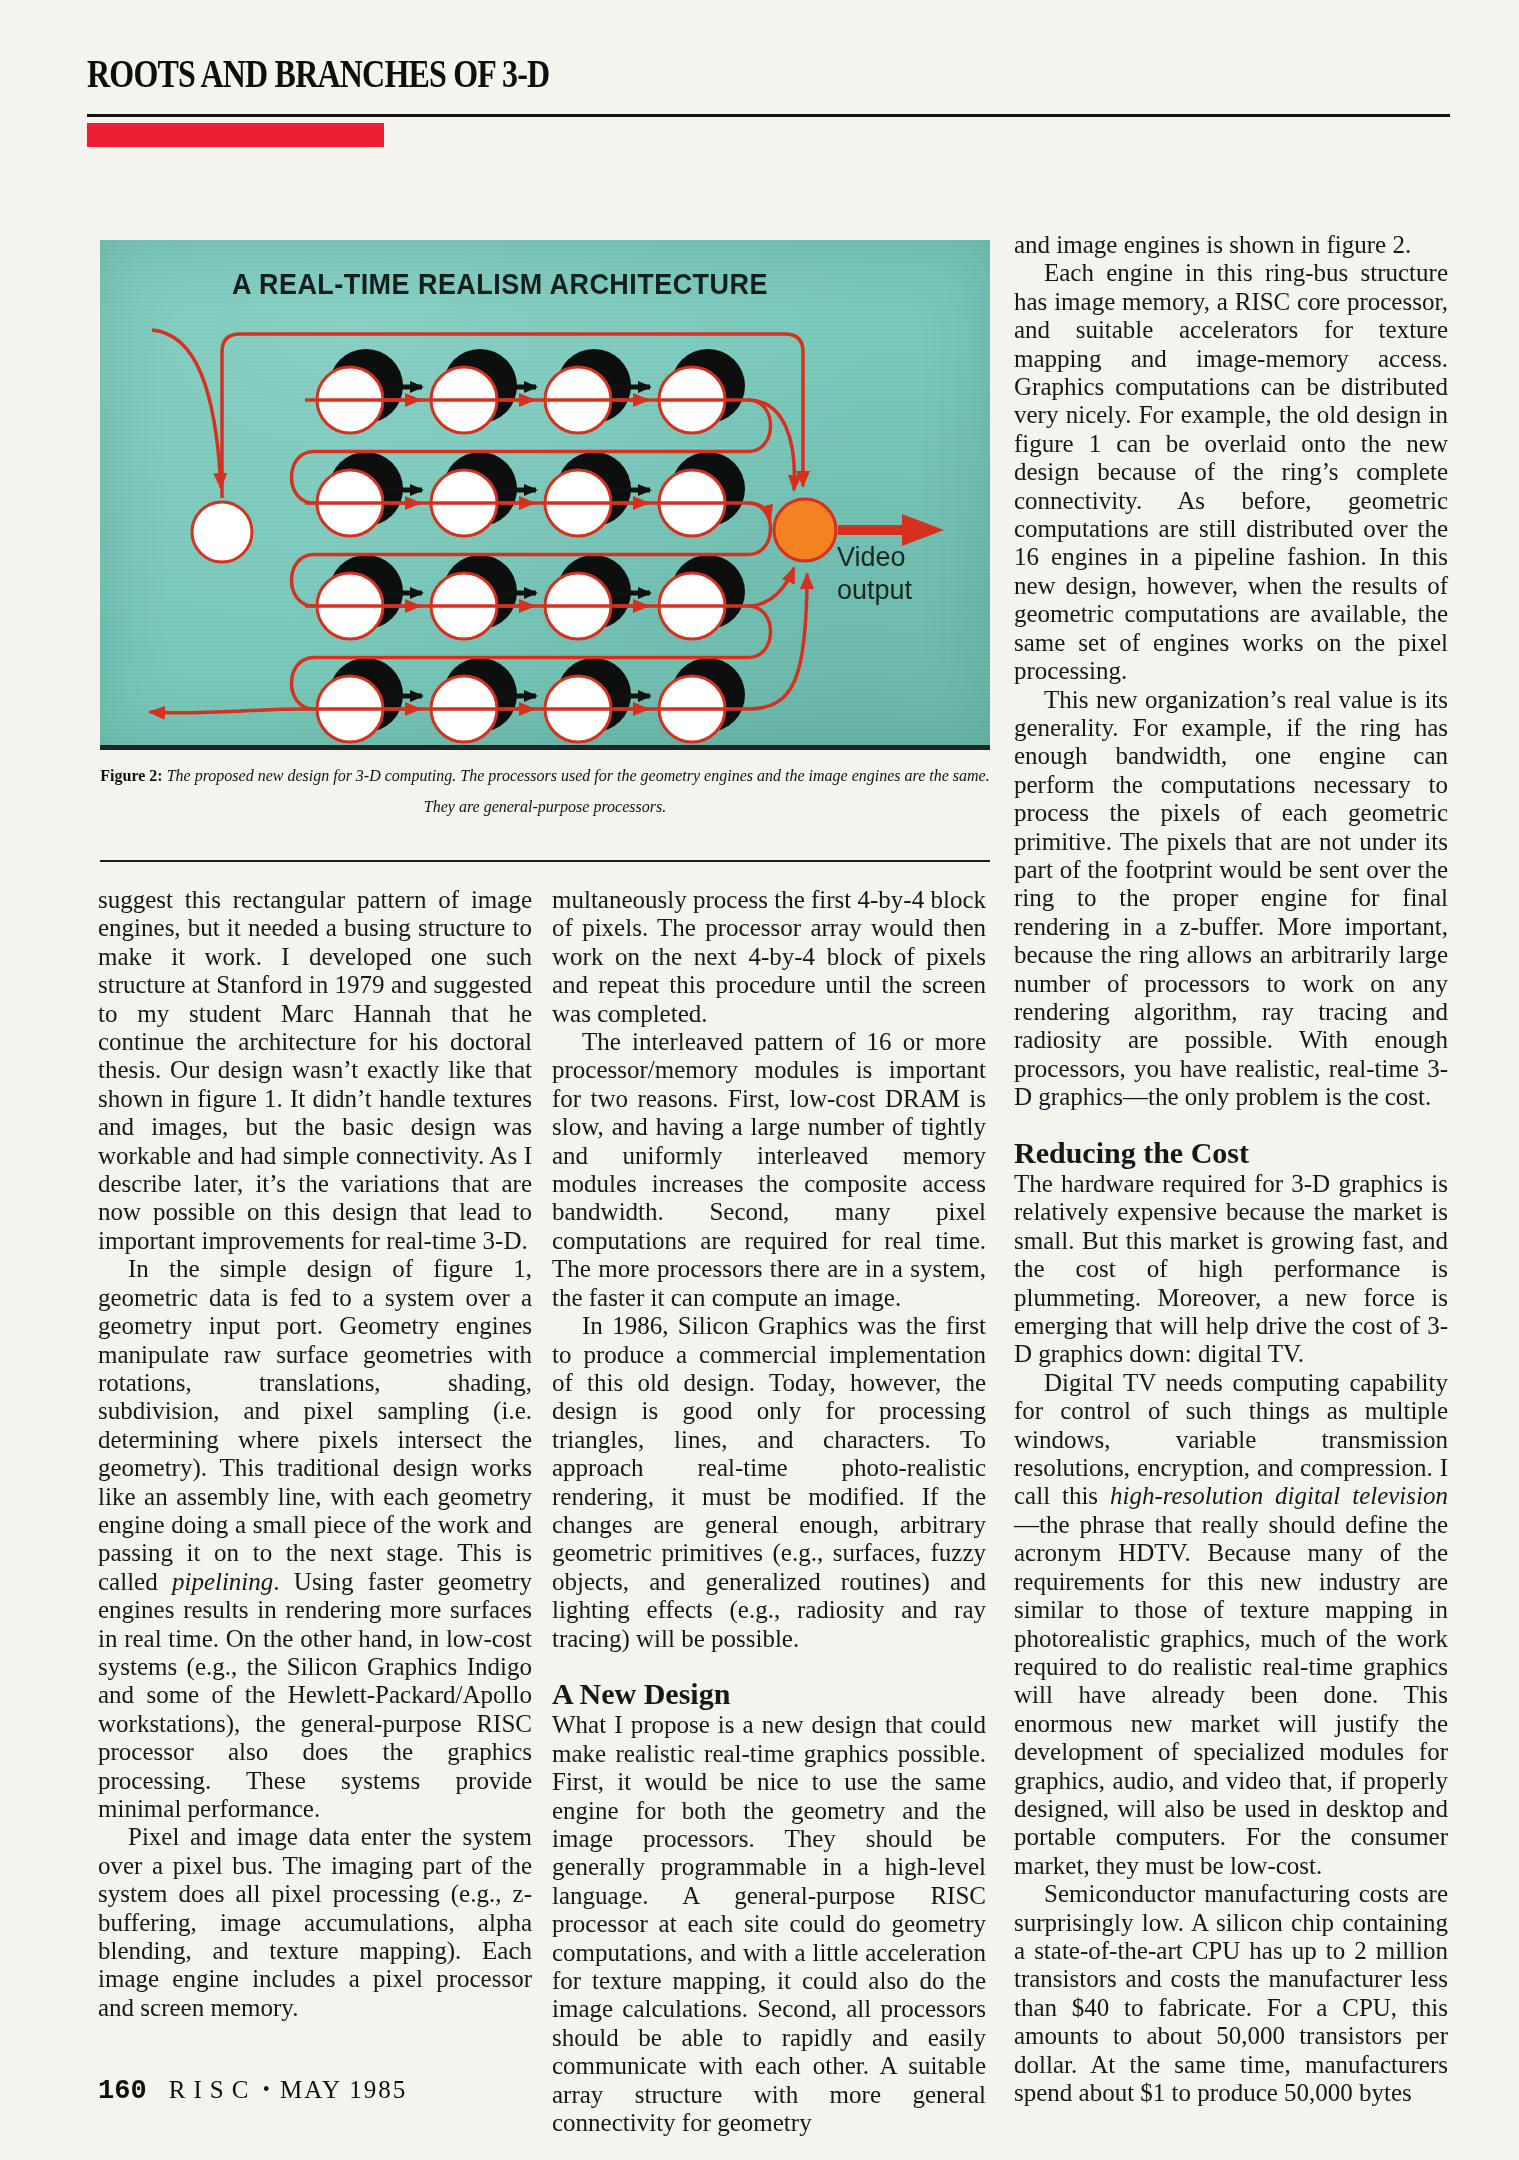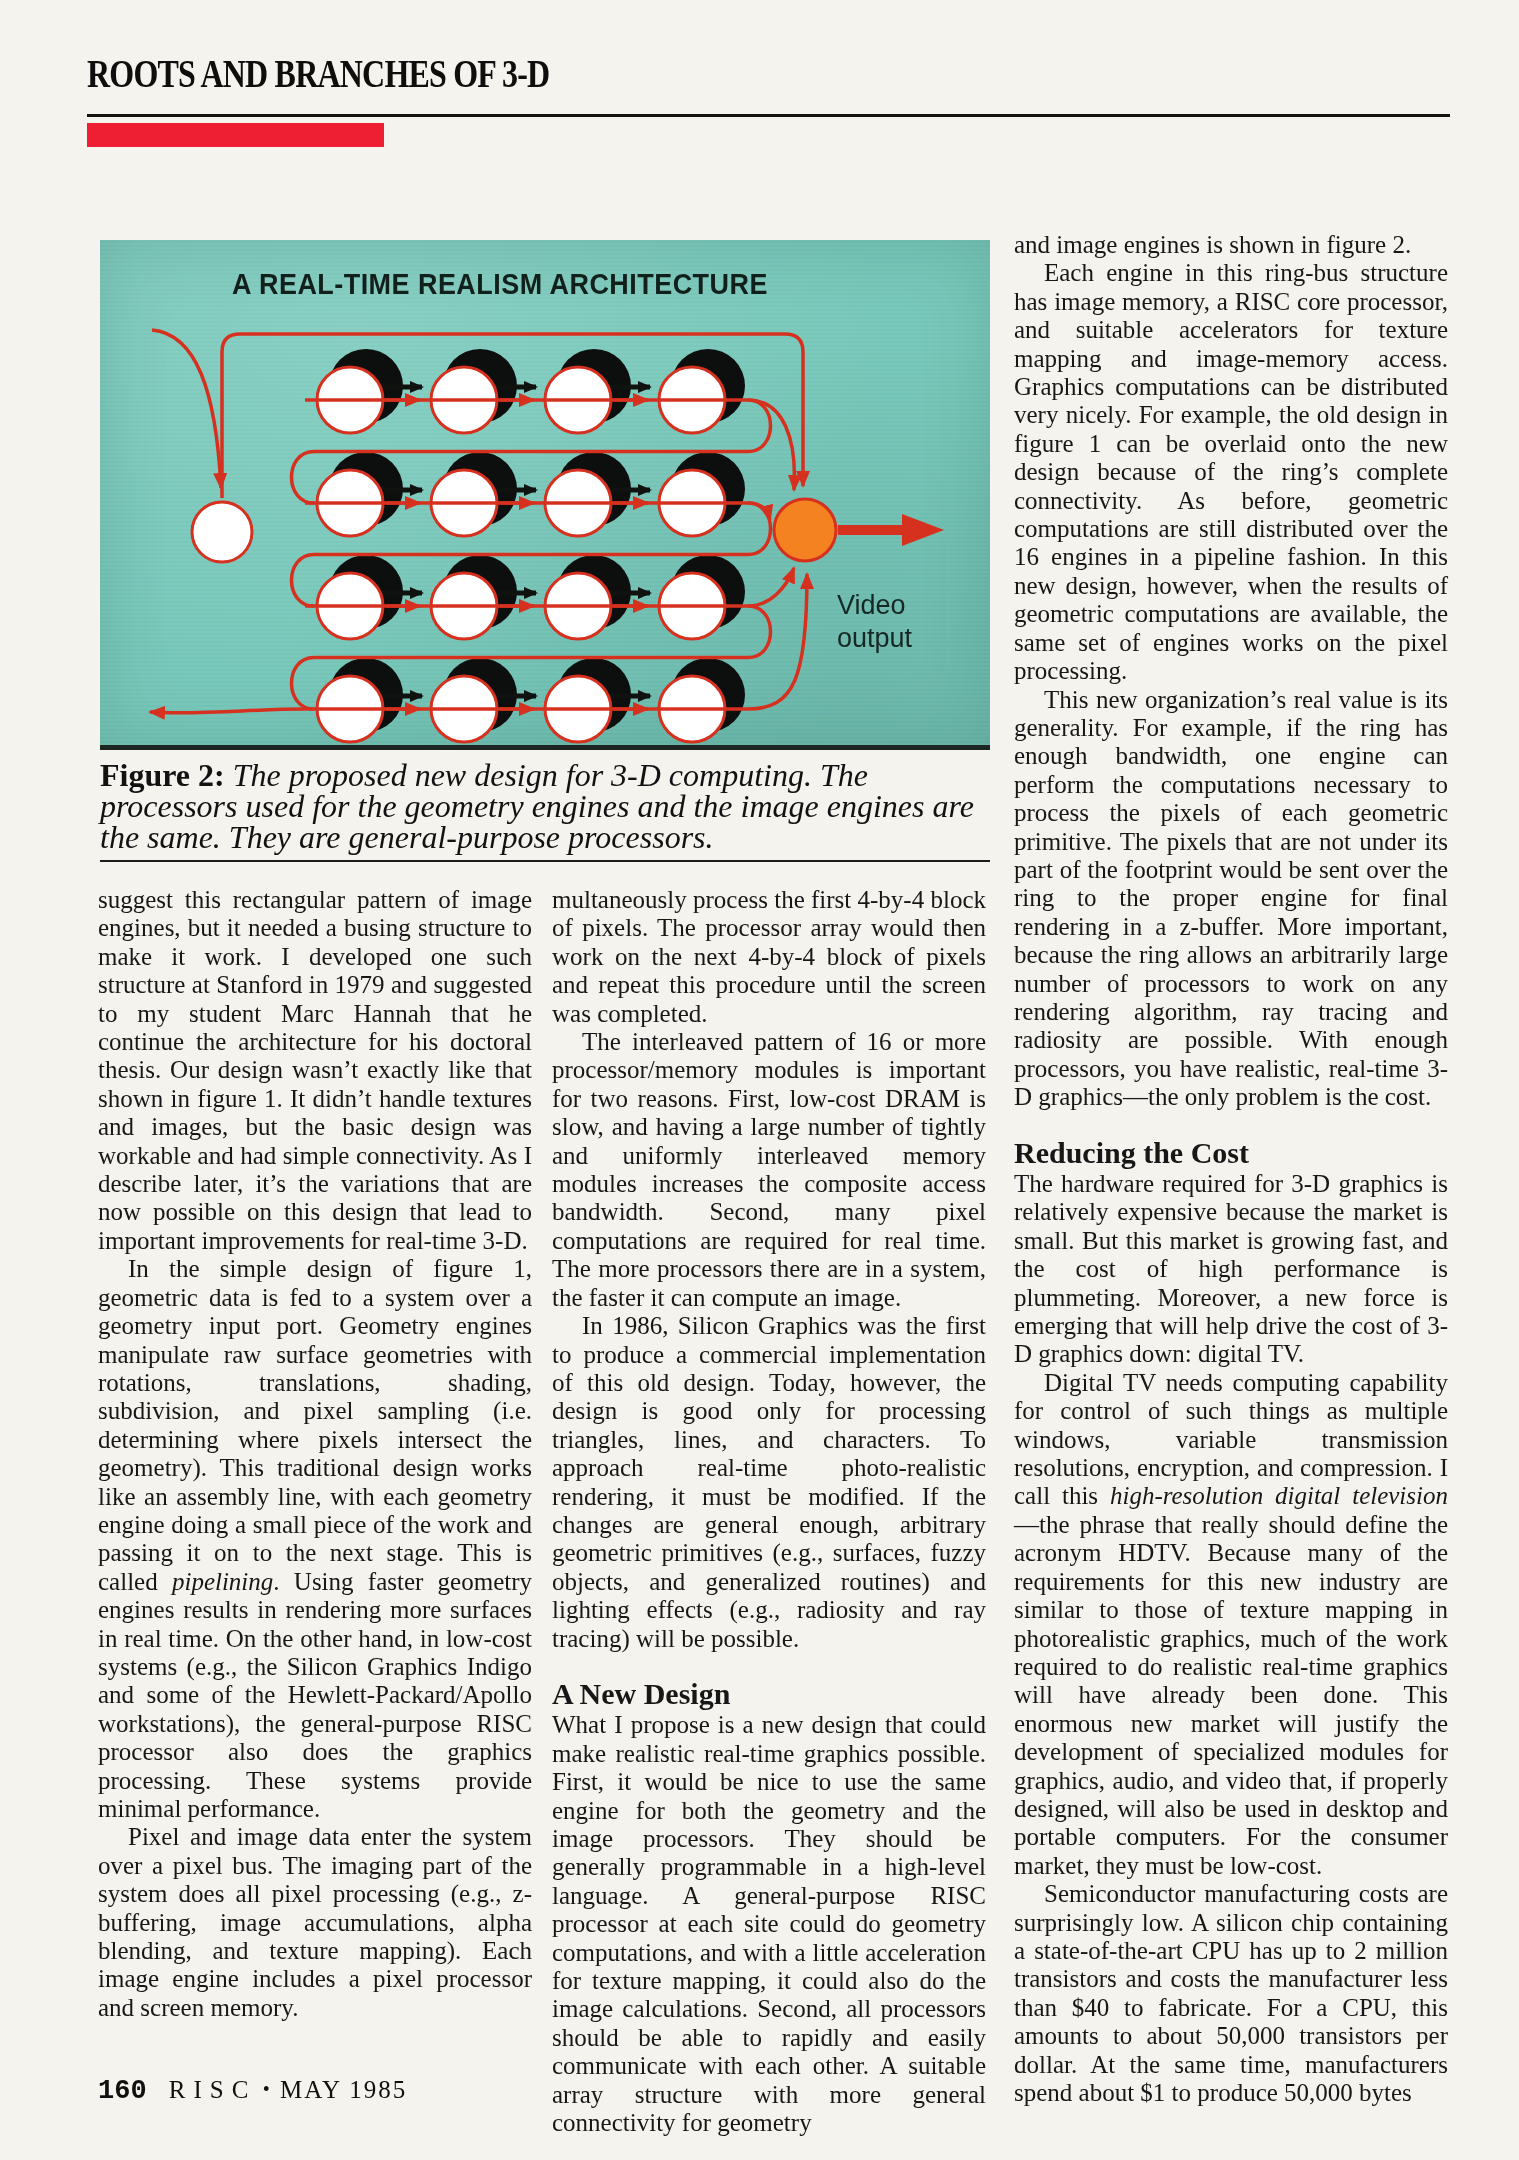--- a/index.html
+++ b/index.html
@@ -34,29 +34,29 @@
   }
   .fig-title{
     position:absolute;left:0;right:90px;top:28px;text-align:center;
     font-family:"Liberation Sans","DejaVu Sans",sans-serif;font-weight:700;
     font-size:29px;letter-spacing:.5px;color:#12201c;
     transform:scaleX(.93);transform-origin:center;white-space:nowrap;
   }
   .video-label{
     position:absolute;left:737px;top:301px;
     font-family:"Liberation Sans","DejaVu Sans",sans-serif;
-    font-size:27px;line-height:33px;color:#172824;margin-top:48px;
+    font-size:27px;line-height:33px;color:#172824;
   }
   #diagram{position:absolute;inset:0;}
   #diagram svg{display:block;}
 
   
   .caption{
     position:absolute;left:100px;top:760px;width:890px;
-    font-size:32px;line-height:31px;color:#121212;text-align:left;
+    font-size:16px;line-height:31px;color:#121212;text-align:center;
   }
   .caption b{font-style:normal;font-weight:700;}
   .caption i{font-style:italic;}
   .caption-rule{position:absolute;left:100px;top:860px;width:890px;height:2px;background:#1c1c1c;}
 
   
   .col{
     position:absolute;width:434px;
     font-size:25px;line-height:28.4px;text-align:justify;color:#171717;
   }

